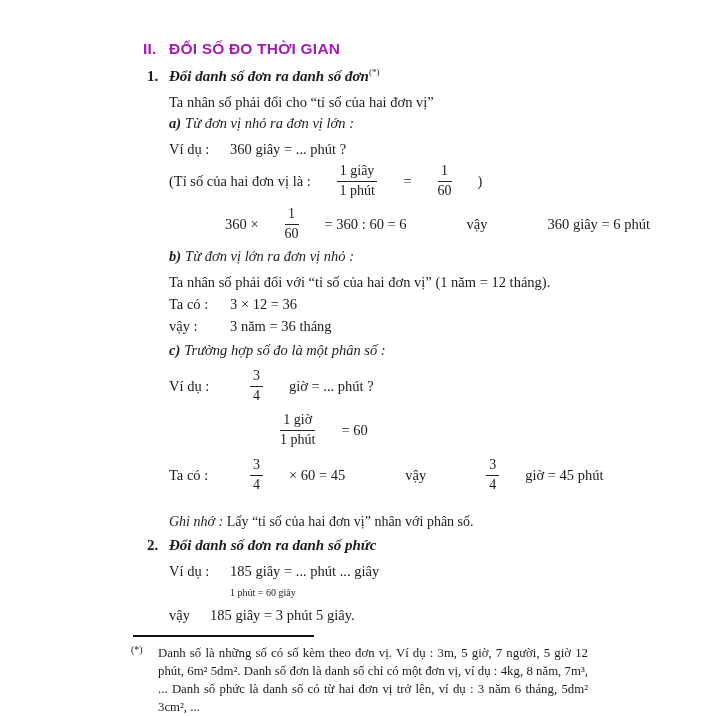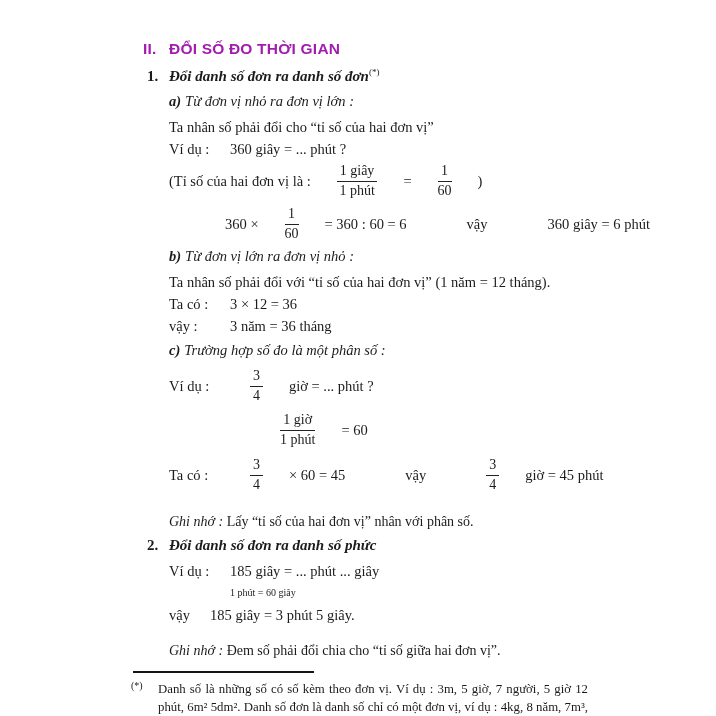--- a/index.html
+++ b/index.html
@@ -61,24 +61,24 @@
 <div class="page">
 
   <div class="line heading">
     <span class="hnum">II.</span><span>ĐỔI SỐ ĐO THỜI GIAN</span>
   </div>
 
   <div class="line sec">
     <span class="snum">1.</span><span class="stitle">Đổi danh số đơn ra danh số đơn</span><sup>(*)</sup>
   </div>
 
+  <div class="line body">Ta nhân số phải đổi cho “tỉ số của hai đơn vị”</div>
   <div class="line sub">
     <span class="slab">a)</span><span class="stext">Từ đơn vị nhỏ ra đơn vị lớn :</span>
   </div>
-  <div class="line body">Ta nhân số phải đổi cho “tỉ số của hai đơn vị”</div>
   <div class="line body">
     <span class="vd-lbl">Ví dụ :</span><span>360 giây = ... phút ?</span>
   </div>
 
   <div class="mathline ml-a">
     <span>(Tỉ số của hai đơn vị là :</span>
     <span class="frac">
       <span class="fn">1 giây</span>
       <span class="fd">1 phút</span>
     </span>
@@ -160,24 +160,20 @@
   <div class="line sec" style="margin-top:4px;">
     <span class="snum">2.</span><span class="stitle">Đổi danh số đơn ra danh số phức</span>
   </div>
   <div class="line body">
     <span class="vd-lbl">Ví dụ :</span><span>185 giây = ... phút ... giây</span>
   </div>
   <div class="line step">1 phút = 60 giây</div>
   <div class="line body">
     <span style="display:inline-block;width:41px;">vậy</span><span>185 giây = 3 phút 5 giây.</span>
   </div>
-  <div class="line note">
-    <span class="nlab">Ghi nhớ :</span>
-    <span>Đem số phải đổi chia cho “tỉ số giữa hai đơn vị”.</span>
-  </div>
 
   <hr class="sep">
   <div class="footnote">
     <span class="marker">(*)</span>
     <span>Danh số là những số có số kèm theo đơn vị. Ví dụ : 3m, 5 giờ, 7 người, 5 giờ 12 phút, 6m² 5dm². Danh số đơn là danh số chỉ có một đơn vị, ví dụ : 4kg, 8 năm, 7m³, ... Danh số phức là danh số có từ hai đơn vị trở lên, ví dụ : 3 năm 6 tháng, 5dm² 3cm², ...</span>
   </div>
 
 </div>
 
 </body></html>

